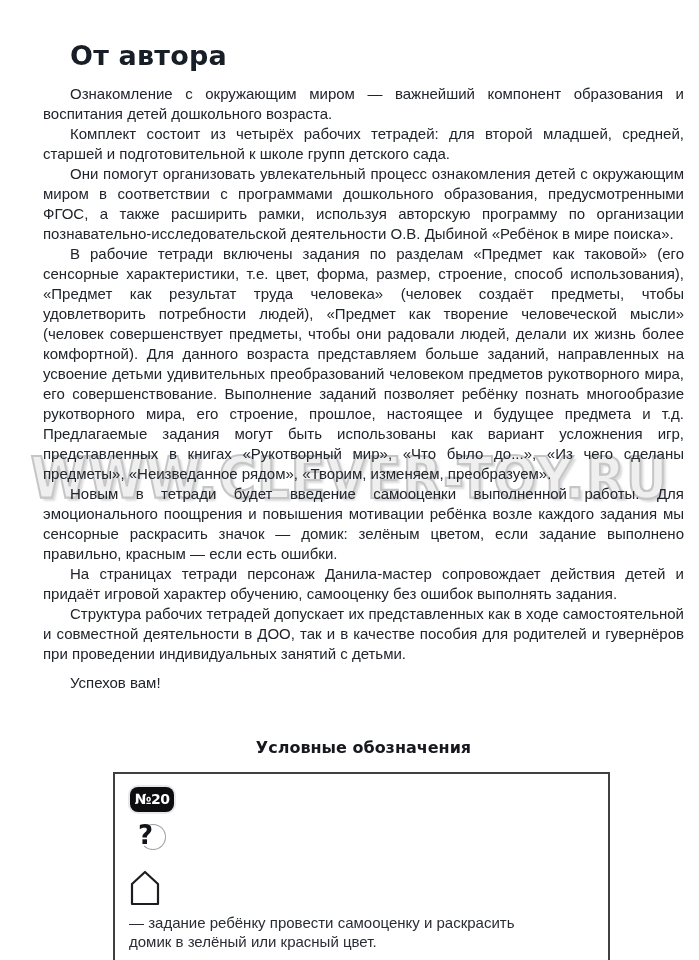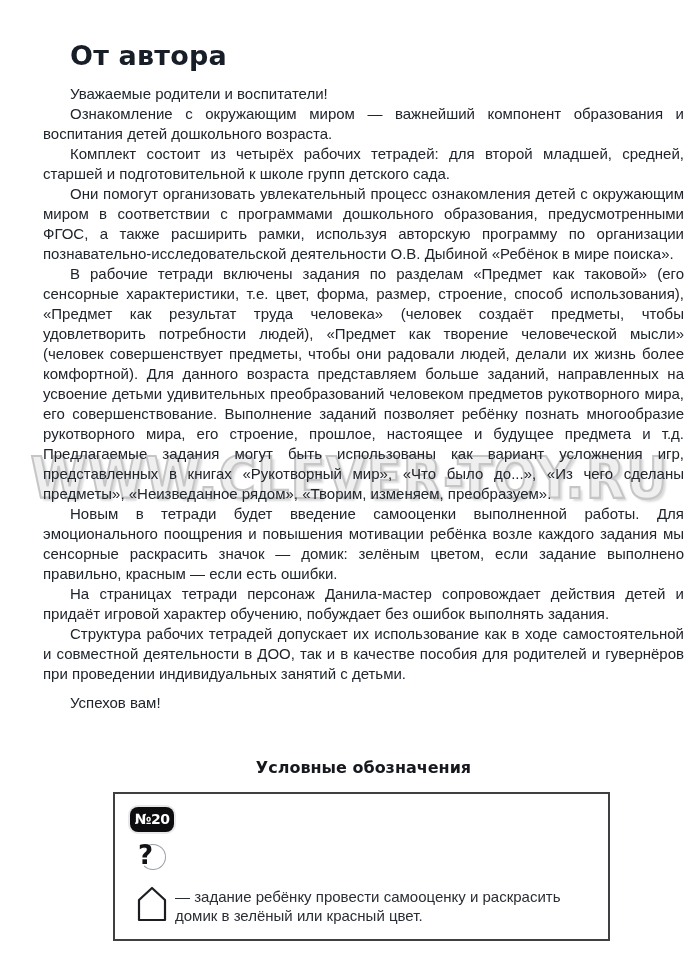--- a/index.html
+++ b/index.html
@@ -69,21 +69,21 @@
     width: 497px;
     border: 2px solid #3e4042;
     background: #fff;
     padding: 13px 18px 10px 14px;
   }
   .legend-item {
     display: flex;
     align-items: flex-start;
     margin-bottom: 11px;
   }
-  .legend-item:last-child { margin-bottom: 4px; }
+  .legend-item:last-child { margin-bottom: 4px; flex-direction: column; }
   .icon-cell {
     flex: 0 0 46px;
     display: flex;
     justify-content: center;
     align-items: center;
   }
   .legend-label {
     font-size: 15px;
     line-height: 19px;
     color: #2a2d33;
@@ -130,28 +130,27 @@
 </head>
 <body>
 
 <div class="page">
 
   <div class="watermark">WWW.CLEVER-TOY.RU</div>
 
   <div class="content">
     <h1 class="title">От автора</h1>
 
-    <p class="para no-justify">Уважаемые родители и воспитатели!</p>
     <p class="para">Ознакомление с окружающим миром — важнейший компонент образования и воспитания детей дошкольного возраста.</p>
     <p class="para">Комплект состоит из четырёх рабочих тетрадей: для второй младшей, средней, старшей и подготовительной к школе групп детского сада.</p>
     <p class="para">Они помогут организовать увлекательный процесс ознакомления детей с окружающим миром в соответствии с программами дошкольного образования, предусмотренными ФГОС, а также расширить рамки, используя авторскую программу по организации познавательно-исследовательской деятельности О.В. Дыбиной «Ребёнок в мире поиска».</p>
     <p class="para">В рабочие тетради включены задания по разделам «Предмет как таковой» (его сенсорные характеристики, т.е. цвет, форма, размер, строение, способ использования), «Предмет как результат труда человека» (человек создаёт предметы, чтобы удовлетворить потребности людей), «Предмет как творение человеческой мысли» (человек совершенствует предметы, чтобы они радовали людей, делали их жизнь более комфортной). Для данного возраста представляем больше заданий, направленных на усвоение детьми удивительных преобразований человеком предметов рукотворного мира, его совершенствование. Выполнение заданий позволяет ребёнку познать многообразие рукотворного мира, его строение, прошлое, настоящее и будущее предмета и т.д. Предлагаемые задания могут быть использованы как вариант усложнения игр, представленных в книгах «Рукотворный мир», «Что было до...», «Из чего сделаны предметы», «Неизведанное рядом», «Творим, изменяем, преобразуем».</p>
     <p class="para">Новым в тетради будет введение самооценки выполненной работы. Для эмоционального поощрения и повышения мотивации ребёнка возле каждого задания мы сенсорные раскрасить значок — домик: зелёным цветом, если задание выполнено правильно, красным — если есть ошибки.</p>
-    <p class="para">На страницах тетради персонаж Данила-мастер сопровождает действия детей и придаёт игровой характер обучению, побуждает без ошибок выполнять задания.</p>
-    <p class="para">Структура рабочих тетрадей допускает их использование как в ходе самостоятельной и совместной деятельности в ДОО, так и в качестве пособия для родителей и гувернёров при проведении индивидуальных занятий с детьми.</p>
+    <p class="para">На страницах тетради персонаж Данила-мастер сопровождает действия детей и придаёт игровой характер обучению, самооценку без ошибок выполнять задания.</p>
+    <p class="para">Структура рабочих тетрадей допускает их представленных как в ходе самостоятельной и совместной деятельности в ДОО, так и в качестве пособия для родителей и гувернёров при проведении индивидуальных занятий с детьми.</p>
     <p class="para no-justify signoff">Успехов вам!</p>
 
     <div class="legend-heading">Условные обозначения</div>
 
     <div class="legend-box">
 
       <div class="legend-item">
         <div class="icon-cell">
           <span class="num-badge">№20</span>
         </div>

